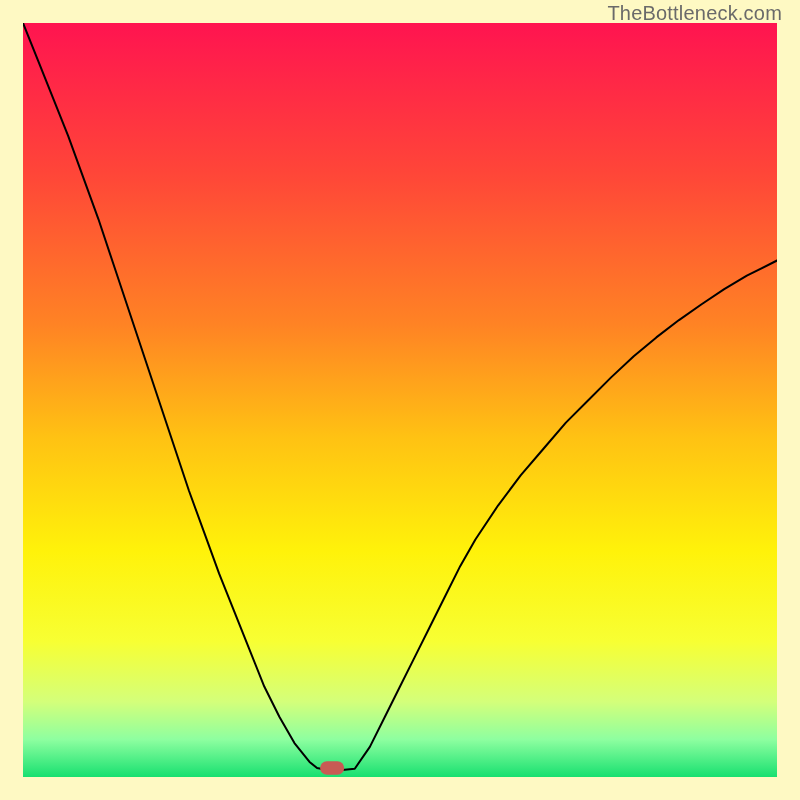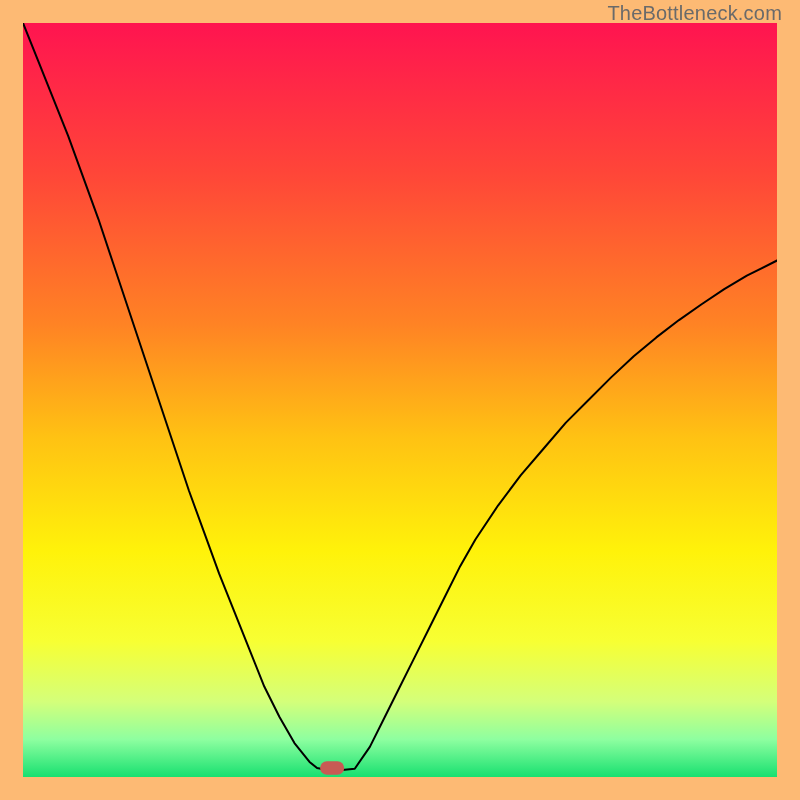--- a/index.html
+++ b/index.html
@@ -7,21 +7,21 @@
     padding: 0;
     width: 800px;
     height: 800px;
     overflow: hidden;
     font-family: Arial, sans-serif;
     background: #000;
   }
   .frame {
     width: 800px;
     height: 800px;
-    background: #fdba74;
+    background: #fef9c3;
     position: relative;
   }
   .plot-area {
     position: absolute;
     left: 23px;
     top: 23px;
     width: 754px;
     height: 754px;
   }
   .watermark {

